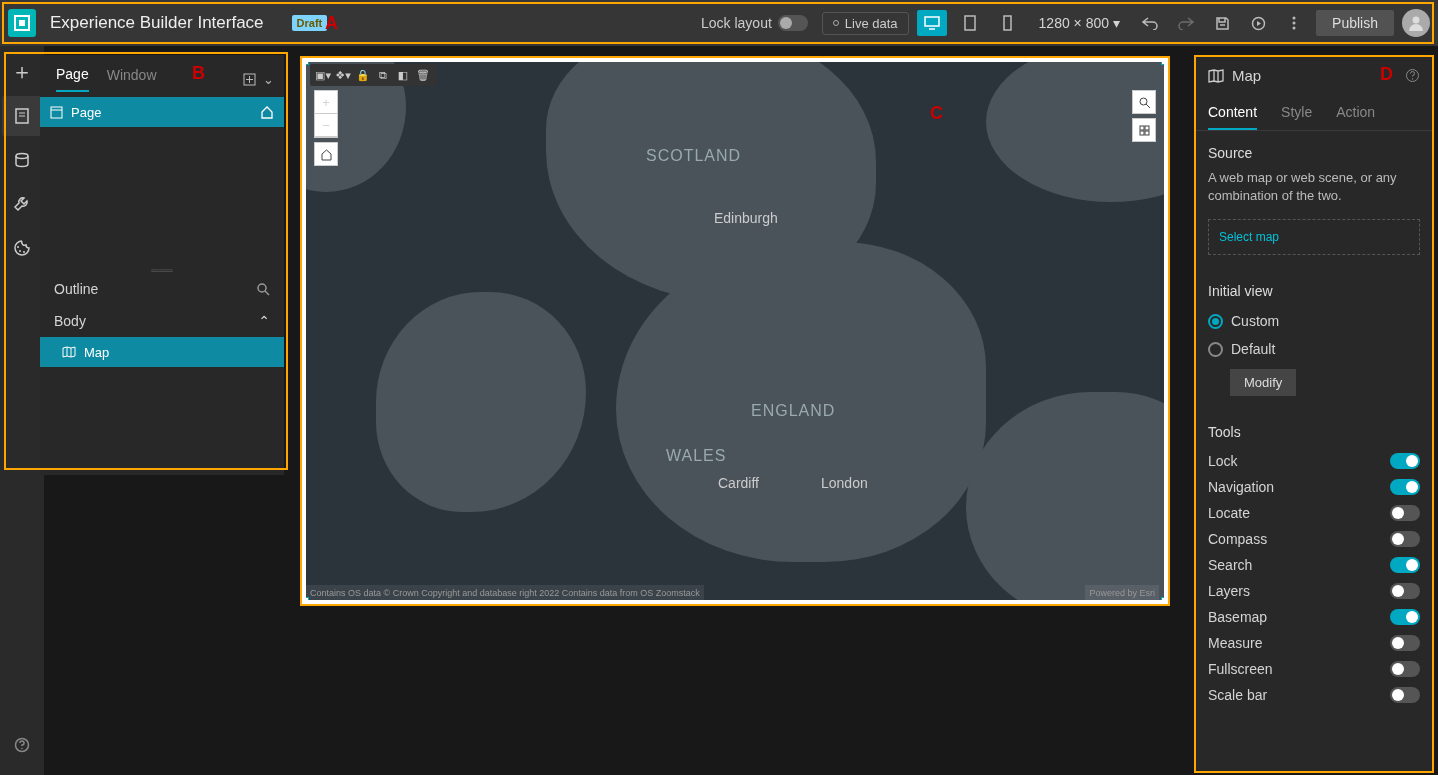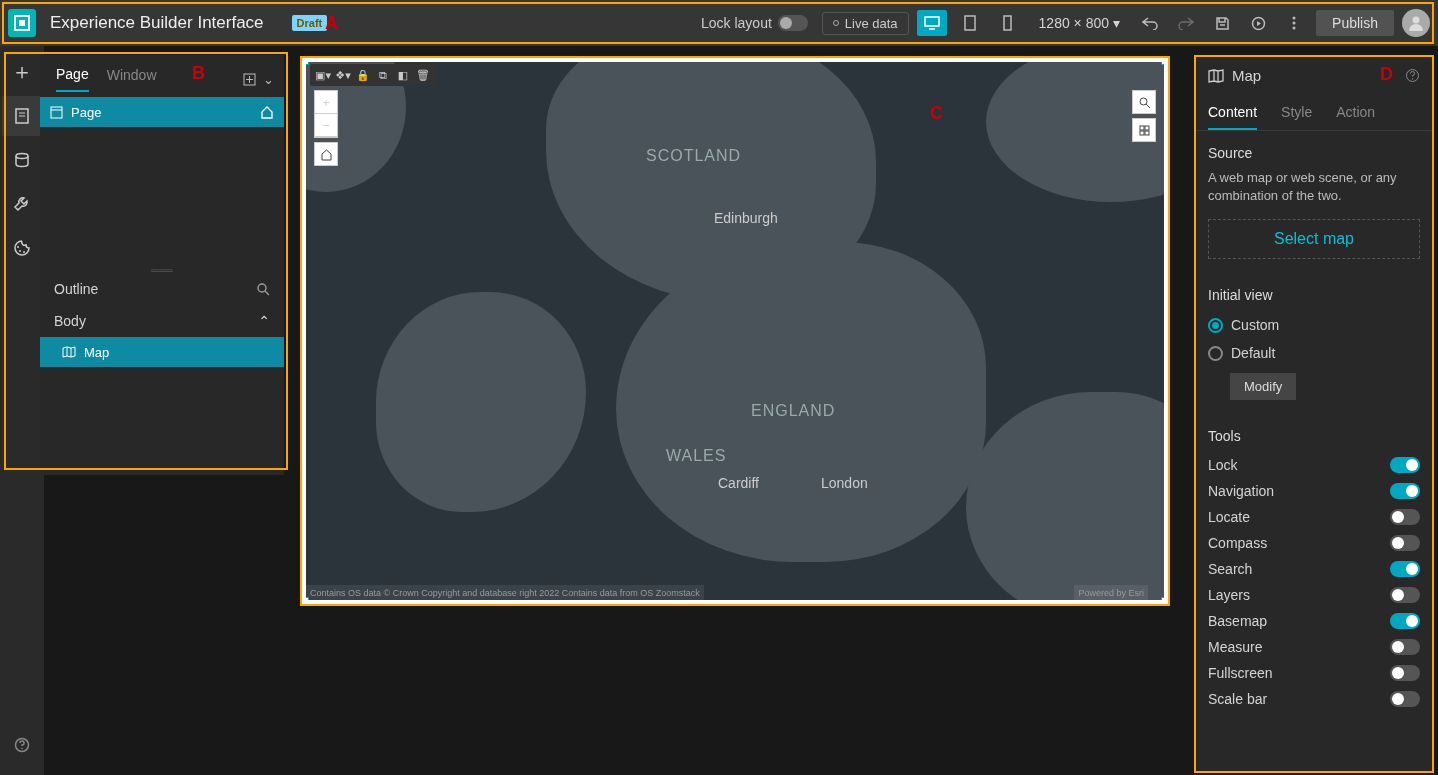--- a/index.html
+++ b/index.html
@@ -77,21 +77,21 @@
 
 .right-panel { position:absolute; top:55px; right:4px; width:240px; bottom:4px; background:#282828; overflow-y:auto;}
 .rp-title { display:flex; align-items:center; gap:8px; padding:12px 14px; font-size:15px;}
 .rp-title .help-ic { margin-left:auto; color:#888;}
 .rp-tabs { display:flex; padding:0 14px; gap:24px; font-size:14px; border-bottom:1px solid #3a3a3a;}
 .rp-tab { padding:8px 0; color:#888;}
 .rp-tab.active { color:#fff; border-bottom:2px solid #00a8c2;}
 .rp-section { padding:14px;}
 .rp-heading { font-size:14px; color:#ddd; margin-bottom:8px;}
 .rp-desc { font-size:13px; color:#bbb; line-height:1.4; margin-bottom:14px;}
-.select-map-btn { border:1px dashed #555; color:#00c2d8; text-align:center; padding:10px; font-size:16px;}
+.select-map-btn { border:1px dashed #555; color:#00c2d8; text-align:left; padding:10px; font-size:12px;}
 .radio-row { display:flex; align-items:center; gap:8px; padding:6px 0; font-size:14px;}
 .radio-ic { width:15px;height:15px;border:2px solid #888;border-radius:50%;display:flex;align-items:center;justify-content:center;}
 .radio-ic.checked { border-color:#00a8c2;}
 .radio-ic.checked::after { content:''; width:7px;height:7px;background:#00a8c2;border-radius:50%;}
 .modify-btn { background:#454545; color:#ddd; padding:6px 14px; font-size:13px; display:inline-block; margin-left:22px; margin-top:6px;}
 .tool-row { display:flex; align-items:center; justify-content:space-between; padding:5px 0; font-size:14px;}
 .switch { width:30px; height:16px; border-radius:8px; position:relative;}
 .switch.on { background:#00a8c2;}
 .switch.off { background:#555;}
 .switch .knob { width:12px;height:12px;background:#fff;border-radius:50%;position:absolute;top:2px;}
@@ -312,21 +312,21 @@
     <div class="map-ctrl grid">
         <svg width="13" height="13" viewBox="0 0 13 13">
           <rect x="2" y="2" width="4" height="4" fill="none" stroke="#444"></rect>
           <rect x="7" y="2" width="4" height="4" fill="none" stroke="#444"></rect>
           <rect x="2" y="7" width="4" height="4" fill="none" stroke="#444"></rect>
           <rect x="7" y="7" width="4" height="4" fill="none" stroke="#444"></rect>
         </svg>
       </div>
 
     <div class="map-attrib" style="left:0;">Contains OS data © Crown Copyright and database right 2022 Contains data from OS Zoomstack</div>
-    <div class="map-attrib" style="right:16px;">Powered by Esri</div>
+    <div class="map-attrib" style="right:5px;">Powered by Esri</div>
 
     <div class="sel-handle" style="top:-3px;left:-3px;"></div>
     <div class="sel-handle" style="top:-3px;right:-3px;"></div>
     <div class="sel-handle" style="bottom:-3px;left:-3px;"></div>
     <div class="sel-handle" style="bottom:-3px;right:-3px;"></div>
   </div>
 </div>
 
 <div class="right-panel">
   <div class="rp-title">

